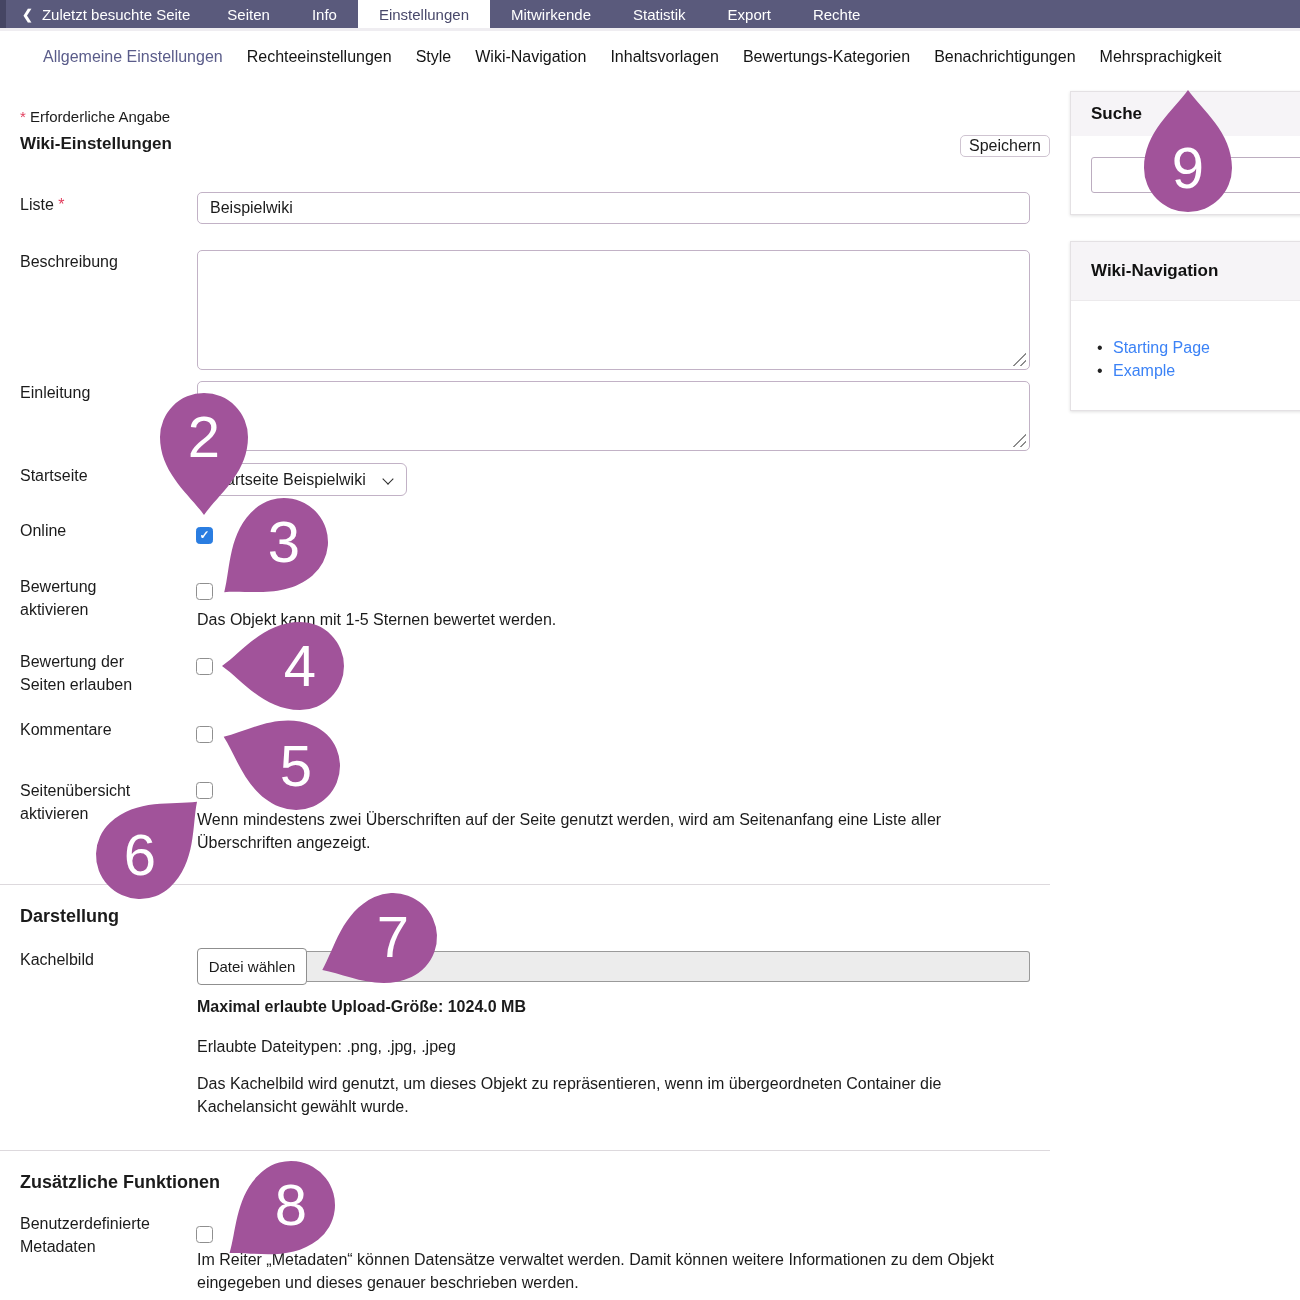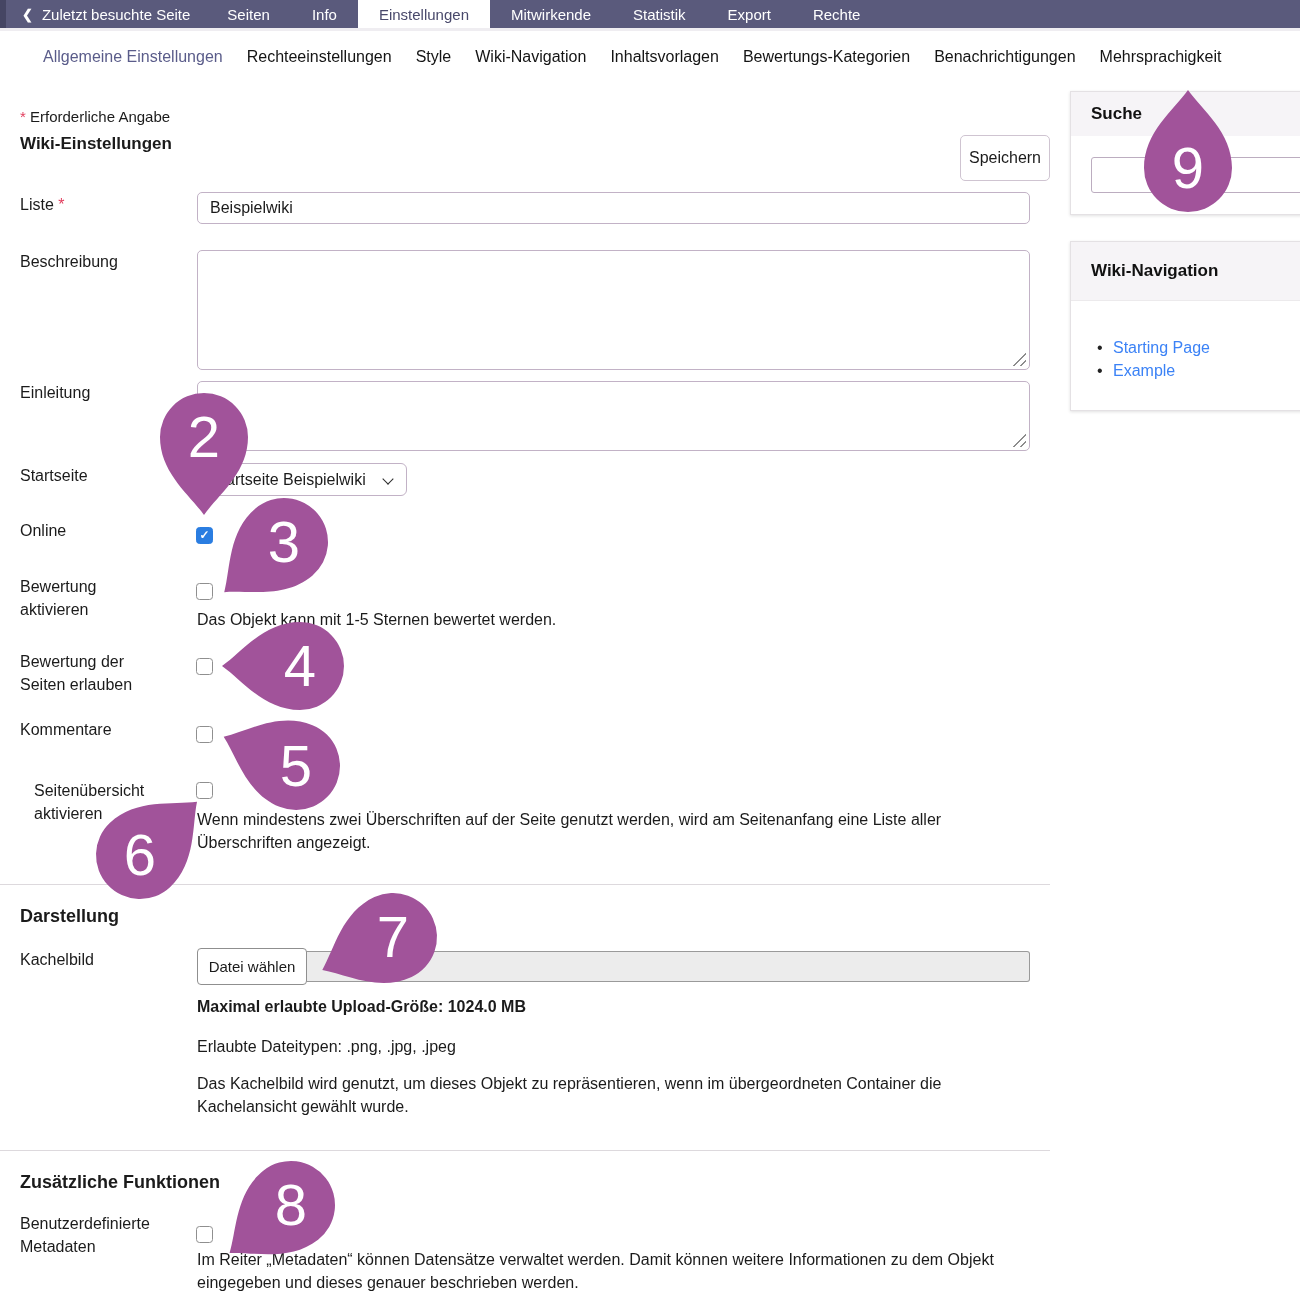--- a/index.html
+++ b/index.html
@@ -24,21 +24,21 @@
   
   .subtabs { position: absolute; left: 18px; top: 48px; display: flex; gap: 24px;
              font-size: 16px; white-space: nowrap; margin-left: 25px; }
   .subtab { color: #141414; cursor: pointer; }
   .subtab.active { color: #5a5c8a; }
 
   
   .note { position: absolute; left: 20px; top: 108px; font-size: 15px; }
   .star { color: #e23d5d; }
   .form-title { position: absolute; left: 20px; top: 134px; font-size: 17px; font-weight: bold; }
-  .save-btn { position: absolute; left: 960px; top: 135px; width: 90px; height: 46px;
+  .save-btn { position: absolute; left: 960px; top: 135px; width: 90px; height: 22px;
               background: #fff; border: 1px solid #cfc4d1; border-radius: 5px;
               font-size: 16px; display: flex; align-items: center; justify-content: center;
               cursor: pointer; }
 
   
   .row-label { position: absolute; left: 20px; width: 125px; font-size: 16px;
                line-height: 23px; hyphens: auto; }
   .field-input { position: absolute; left: 197px; width: 833px; height: 32px;
                  border: 1px solid #c2b2c6; border-radius: 5px; background: #fff;
                  font-size: 16px; padding: 0 12px; font-family: "Liberation Sans", sans-serif;
@@ -63,21 +63,21 @@
               border: 1px solid #8f8f8f; border-radius: 3.5px; cursor: pointer; }
   .checkbox.checked { background: #2a7de1; border-color: #2a7de1; display: flex;
                       align-items: center; justify-content: center; }
   .checkbox.checked::after { content: "✓"; color: #fff; font-size: 12px; font-weight: bold;
                              margin-top: -1px; }
   .cb-online { top: 527px; } .cb-bew { top: 583px; } .cb-bsei { top: 658px; }
   .cb-komm { top: 726px; } .cb-seit { top: 782px; } .cb-meta { top: 1226px; }
 
   .l-titel { top: 193px; } .l-besch { top: 250px; } .l-einl { top: 381px; }
   .l-start { top: 464px; } .l-online { top: 519px; } .l-bew { top: 575px; }
-  .l-bsei { top: 650px; } .l-komm { top: 718px; } .l-seit { top: 779px; margin-left: 14px; }
+  .l-bsei { top: 650px; } .l-komm { top: 718px; } .l-seit { top: 779px; }
   .l-kachel { top: 948px; } .l-meta { top: 1212px; }
 
   .desc { position: absolute; left: 197px; width: 833px; font-size: 16px;
           line-height: 23px; hyphens: auto; }
   .d-bew { top: 608px; } .d-seit { top: 808px; } .d-meta { top: 1248px; }
   .d-upload { top: 995px; font-weight: bold; } .d-types { top: 1035px; } .d-kachel { top: 1072px; }
 
   .hr { position: absolute; left: 0; width: 1050px; height: 1px; background: #ddd9dd; }
   .hr1 { top: 884px; } .hr2 { top: 1150px; }
   .sec-title { position: absolute; left: 20px; font-size: 18px; font-weight: bold; }

